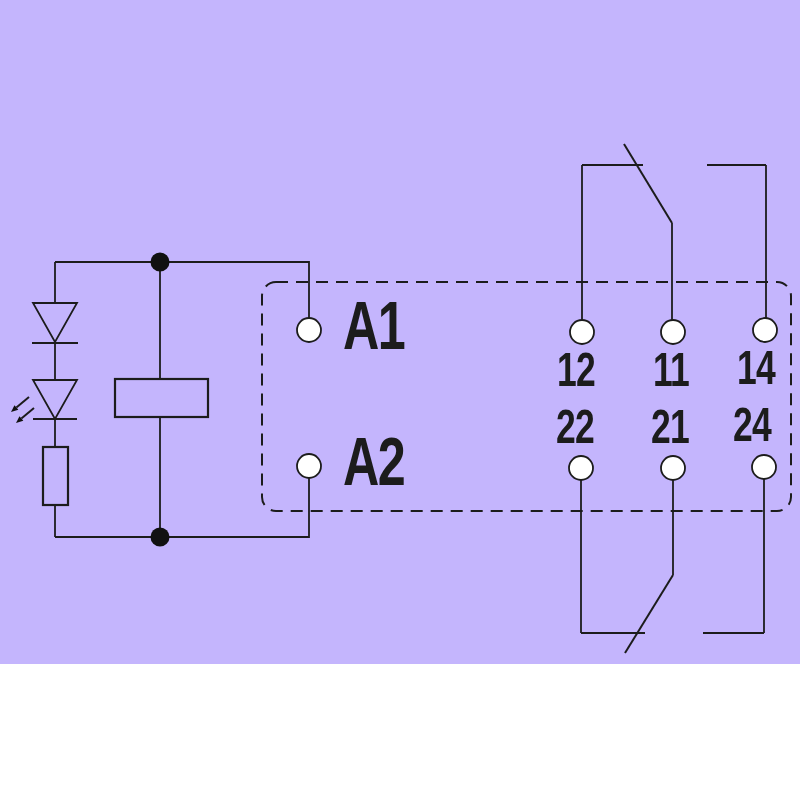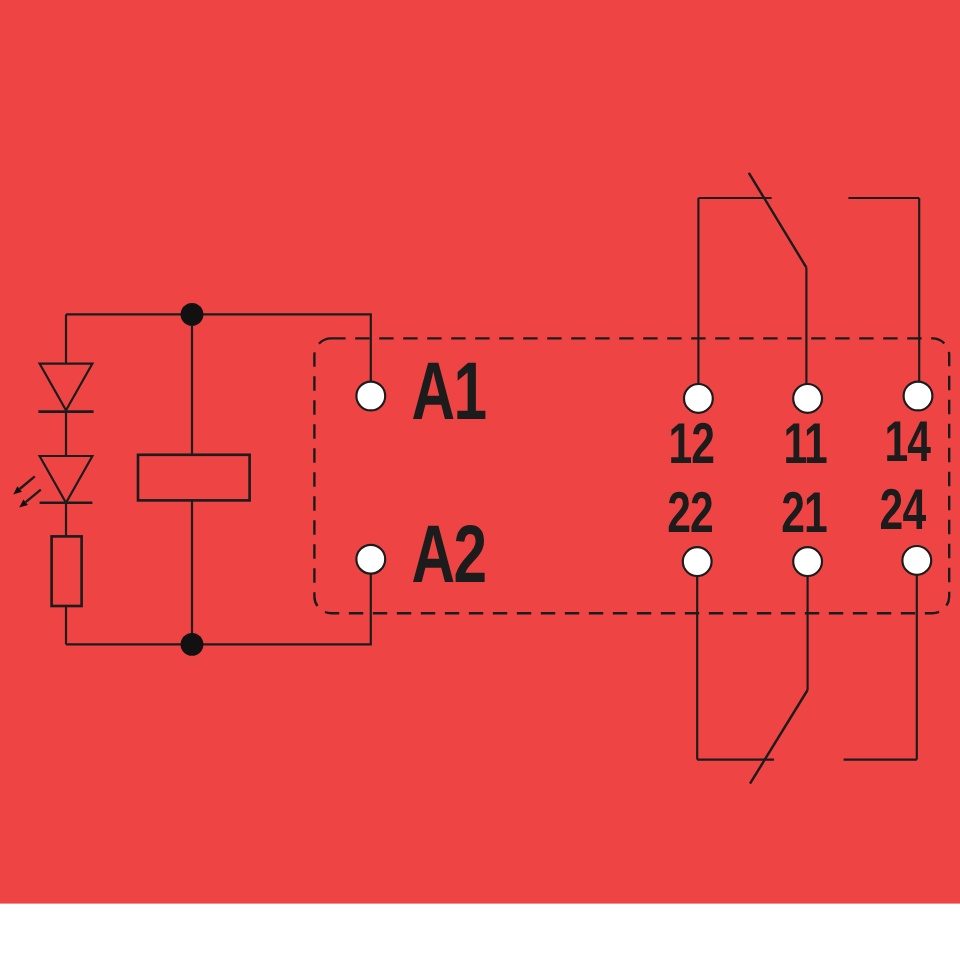--- a/index.html
+++ b/index.html
@@ -5,23 +5,23 @@
   html, body {
     margin: 0;
     padding: 0;
     width: 800px;
     height: 800px;
     background: #ffffff;
     overflow: hidden;
   }
   #stage {
     width: 800px;
-    height: 753px;
+    height: 664px;
     position: relative;
-    background: #ef4444;
+    background: #c4b5fd;
   }
   svg { display: block; }
   .wire {
     stroke: #1c1c1c;
     stroke-width: 1.8;
     fill: none;
     stroke-linecap: butt;
     stroke-linejoin: miter;
   }
   .thick { stroke-width: 2.2; }

